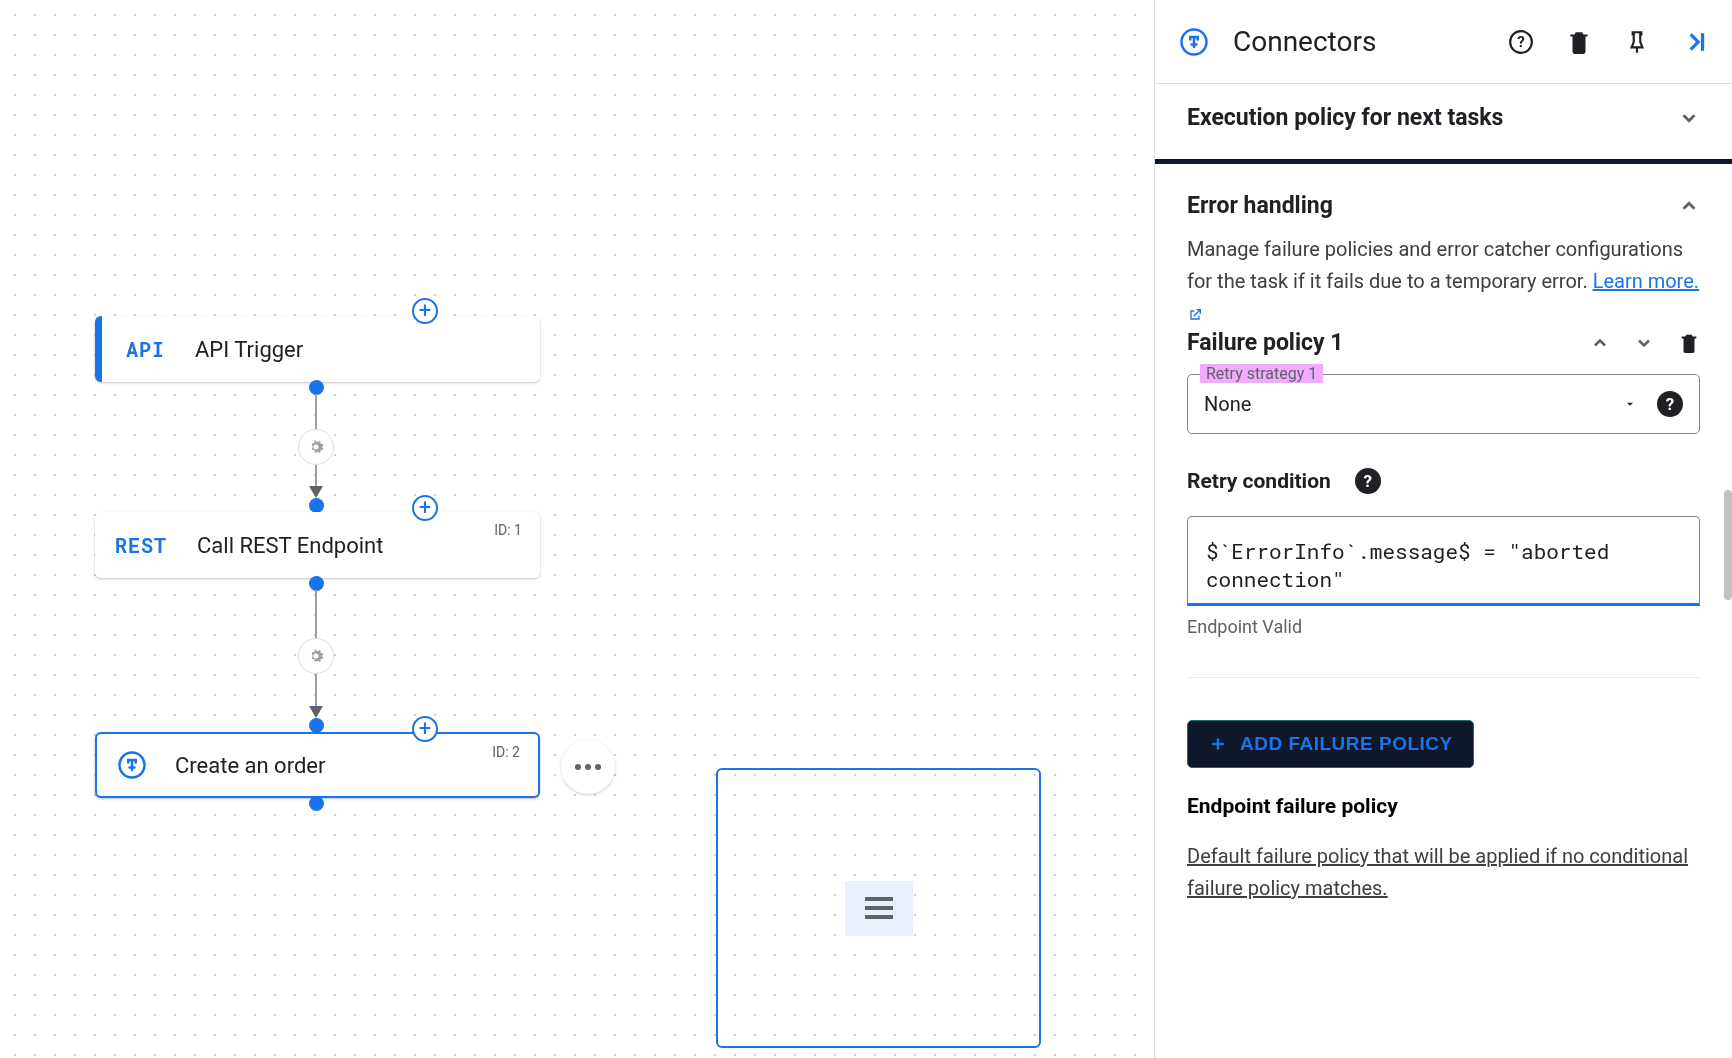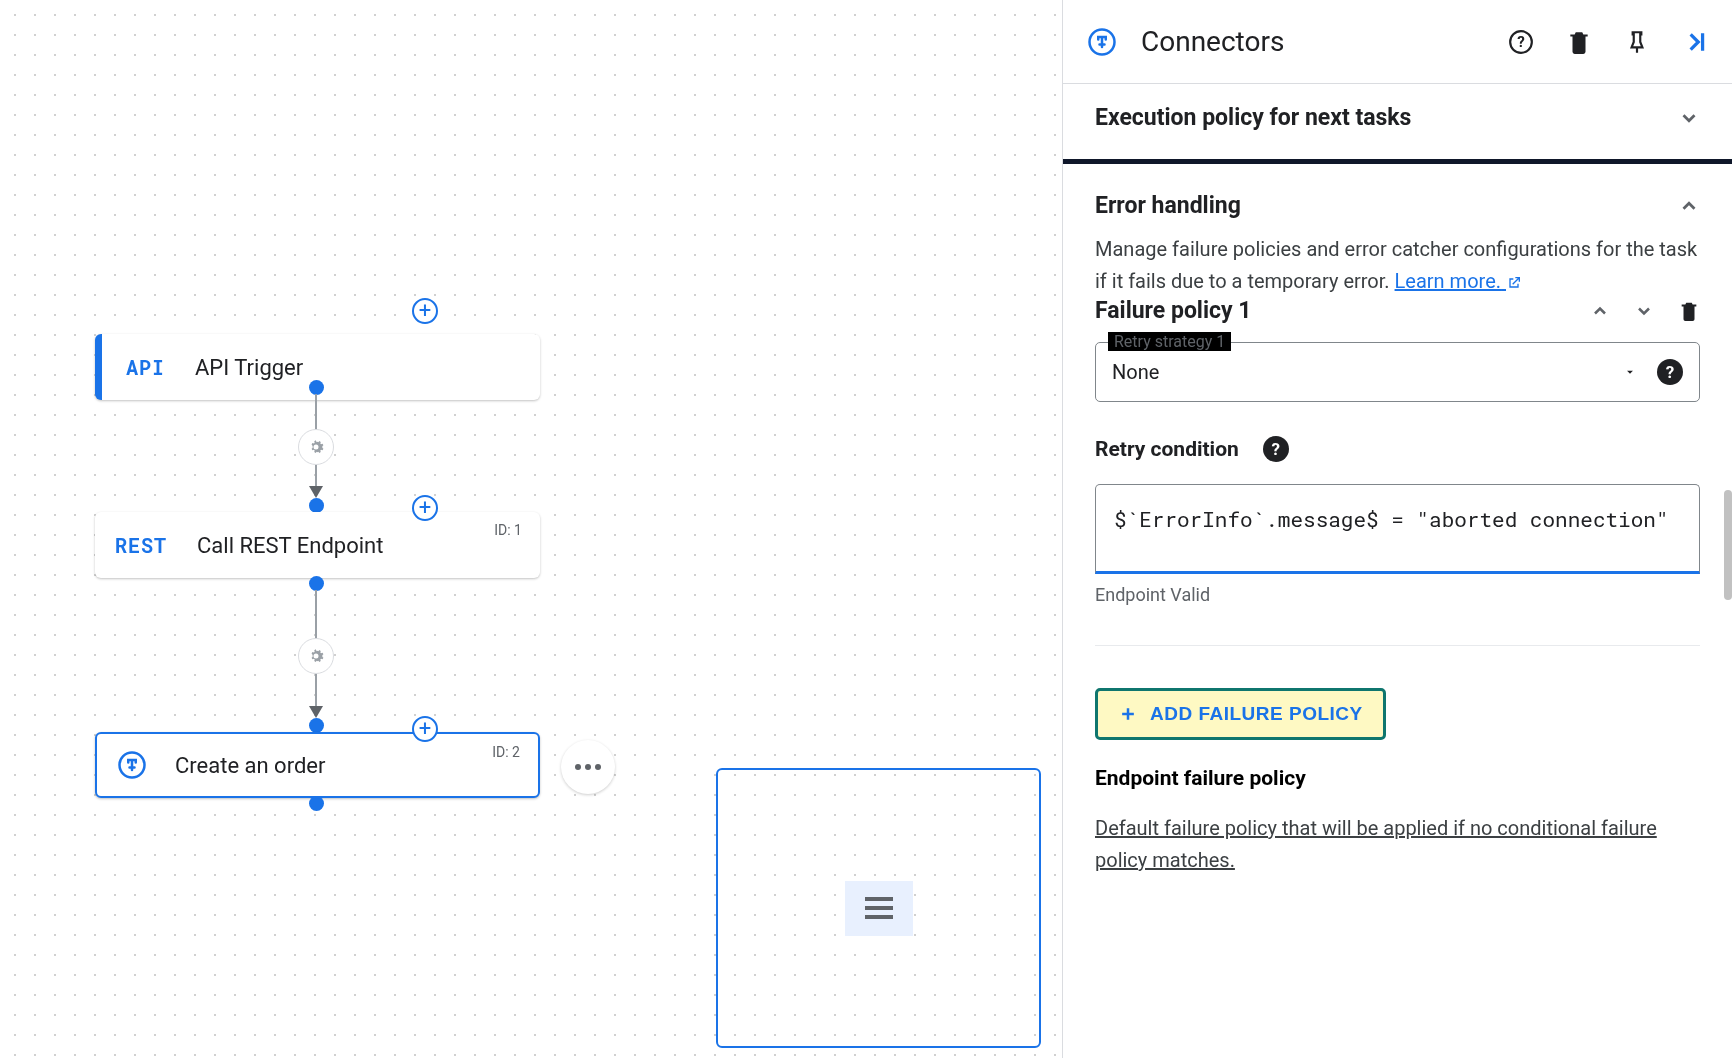--- a/index.html
+++ b/index.html
@@ -103,21 +103,21 @@
   display: flex; align-items: center; justify-content: center;
 }
 .empty-box .inner {
   width: 68px; height: 55px;
   background: #e8f0fe;
   display: flex; align-items: center; justify-content: center;
 }
 
 
 .panel {
-  width: 670px;
+  width: 578px;
   border-left: 1px solid #dadce0;
   background: #fff;
   display: flex; flex-direction: column;
   position: relative;
 }
 .panel-scroll { position: absolute; right: 0; top: 490px; width: 8px; height: 110px; background: #c1c1c1; border-radius: 4px; }
 .panel-header {
   height: 84px;
   border-bottom: 1px solid #dadce0;
   display: flex; align-items: center;
@@ -147,21 +147,21 @@
   position: relative;
   margin-top: 18px;
   border: 1px solid #80868b;
   border-radius: 5px;
   height: 60px;
   display: flex; align-items: center;
   padding: 0 16px;
 }
 .select-label {
   position: absolute; top: -11px; left: 12px;
-  background: #000000; padding: 0 6px;
+  background: #f0abfc; padding: 0 6px;
   font-size: 16px; color: #5f6368;
 }
 .select-val { font-size: 20px; color: #202124; flex: 1; }
 .help-q {
   width: 26px; height: 26px; border-radius: 50%;
   background: #202124; color: #fff;
   display: inline-flex; align-items: center; justify-content: center;
   font-size: 17px; font-weight: 700;
 }
 
@@ -176,44 +176,44 @@
   margin-top: 22px;
   padding: 20px 18px;
   font-family: 'Roboto Mono', monospace;
   font-size: 21px;
   color: #202124;
 }
 .valid-hint { font-size: 18px; color: #5f6368; margin-top: 10px; }
 
 .add-btn {
   display: inline-flex; align-items: center; gap: 12px;
-  border: 3px solid #0f766e;
+  border: 1px solid #0f766e;
   border-radius: 5px;
   padding: 12px 20px;
   color: #1a73e8;
   font-size: 19px; font-weight: 600;
   letter-spacing: 0.5px;
   margin-top: 42px;
-  background: #fef9c3;
+  background: #0f172a;
   cursor: pointer;
 }
 .section hr.div { border: none; border-top: 1px solid #e8eaed; margin: 40px 0 0 0; }
 .dfp-title { font-size: 21px; font-weight: 700; margin-top: 26px; }
 .dfp-desc { font-size: 20px; color: #3c4043; line-height: 1.6; margin-top: 22px; text-decoration: underline; }
 
 svg { display: block; }
 </style>
 </head>
 <body>
 
 <div class="app">
 
   <div class="canvas">
 
-    <div class="node trigger" style="left:95px; top:334px;padding-left:24px;">
+    <div class="node trigger" style="left:95px; top:316px;padding-left:24px;">
       <span class="badge">API</span>
       <span class="label">API Trigger</span>
     </div>
     <div class="plus-circle" style="left:412px; top:298px;">+</div>
     <div class="port" style="left:309px; top:380px;"></div>
 
     <div class="edge-line" style="left:315px; top:394px; height:92px;"></div>
     <div class="gear" style="left:298px; top:429px;">
       <svg width="20" height="20" viewBox="0 0 24 24">
           <path fill="#9aa0a6" d="M19.4 13l.6-1-.6-1 1.5-1.2-1-1.7-1.9.5-.8-.8.5-1.9-1.7-1-1.2 1.5-1-.6-1 .6L11.6 4l-1.7 1 .5 1.9-.8.8-1.9-.5-1 1.7L8.2 11l-.6 1 .6 1-1.5 1.2 1 1.7 1.9-.5.8.8-.5 1.9 1.7 1 1.2-1.5 1 .6 1-.6 1.2 1.5 1.7-1-.5-1.9.8-.8 1.9.5 1-1.7L19.4 13zM12 15a3 3 0 110-6 3 3 0 010 6z"></path>

